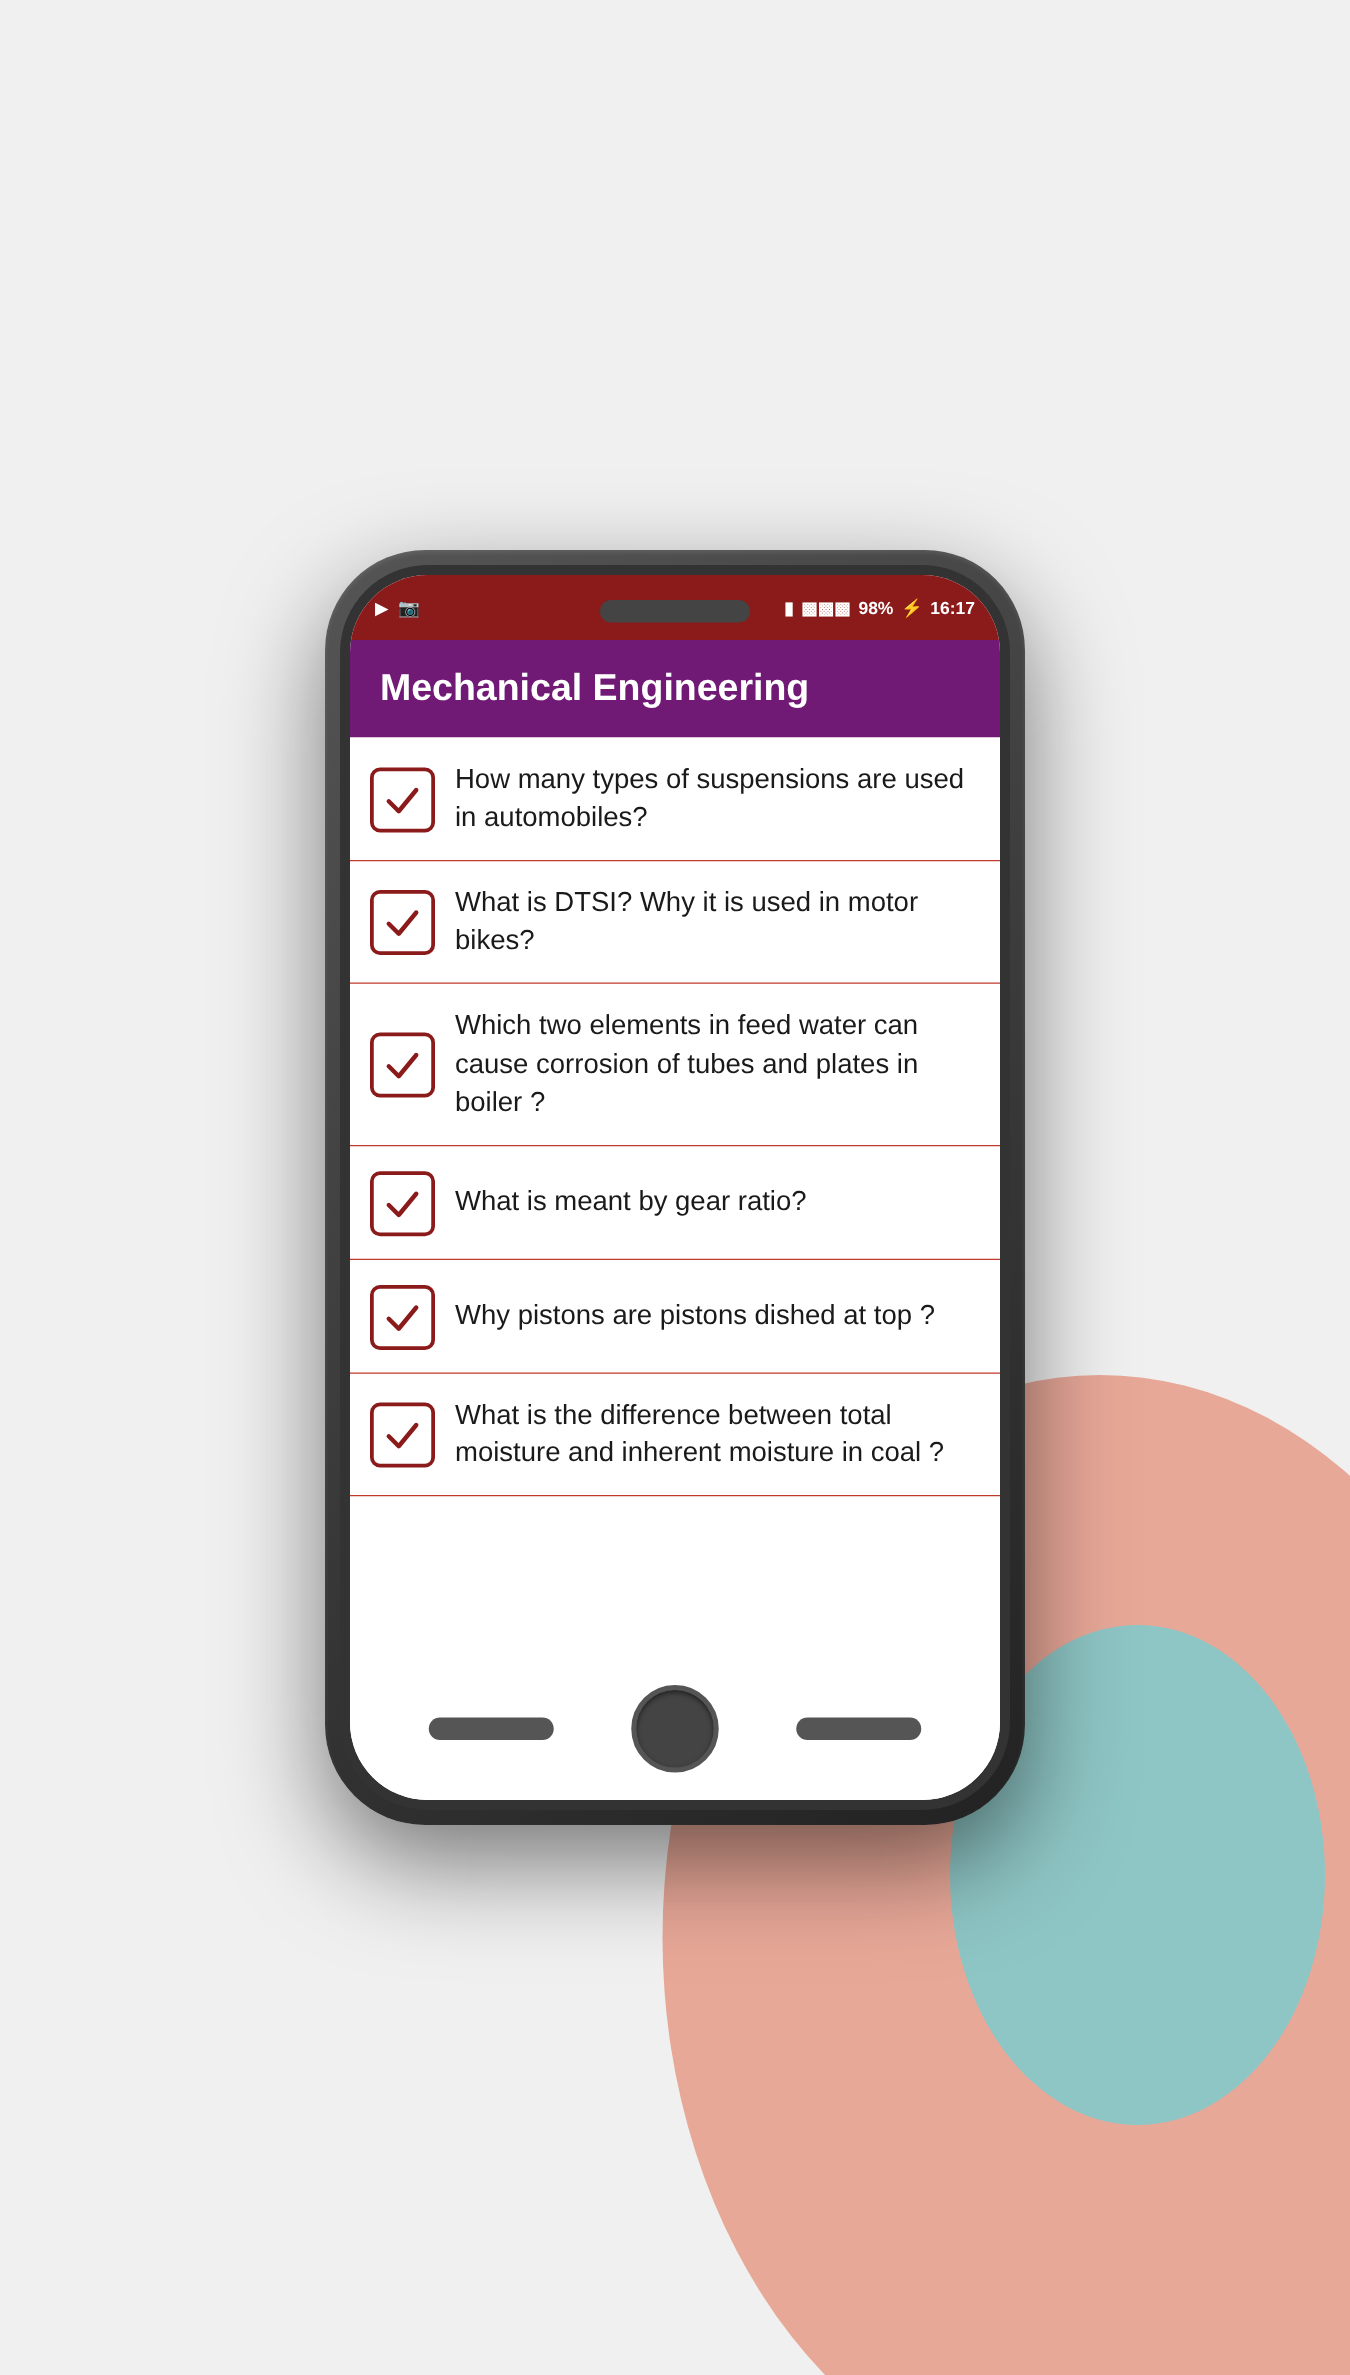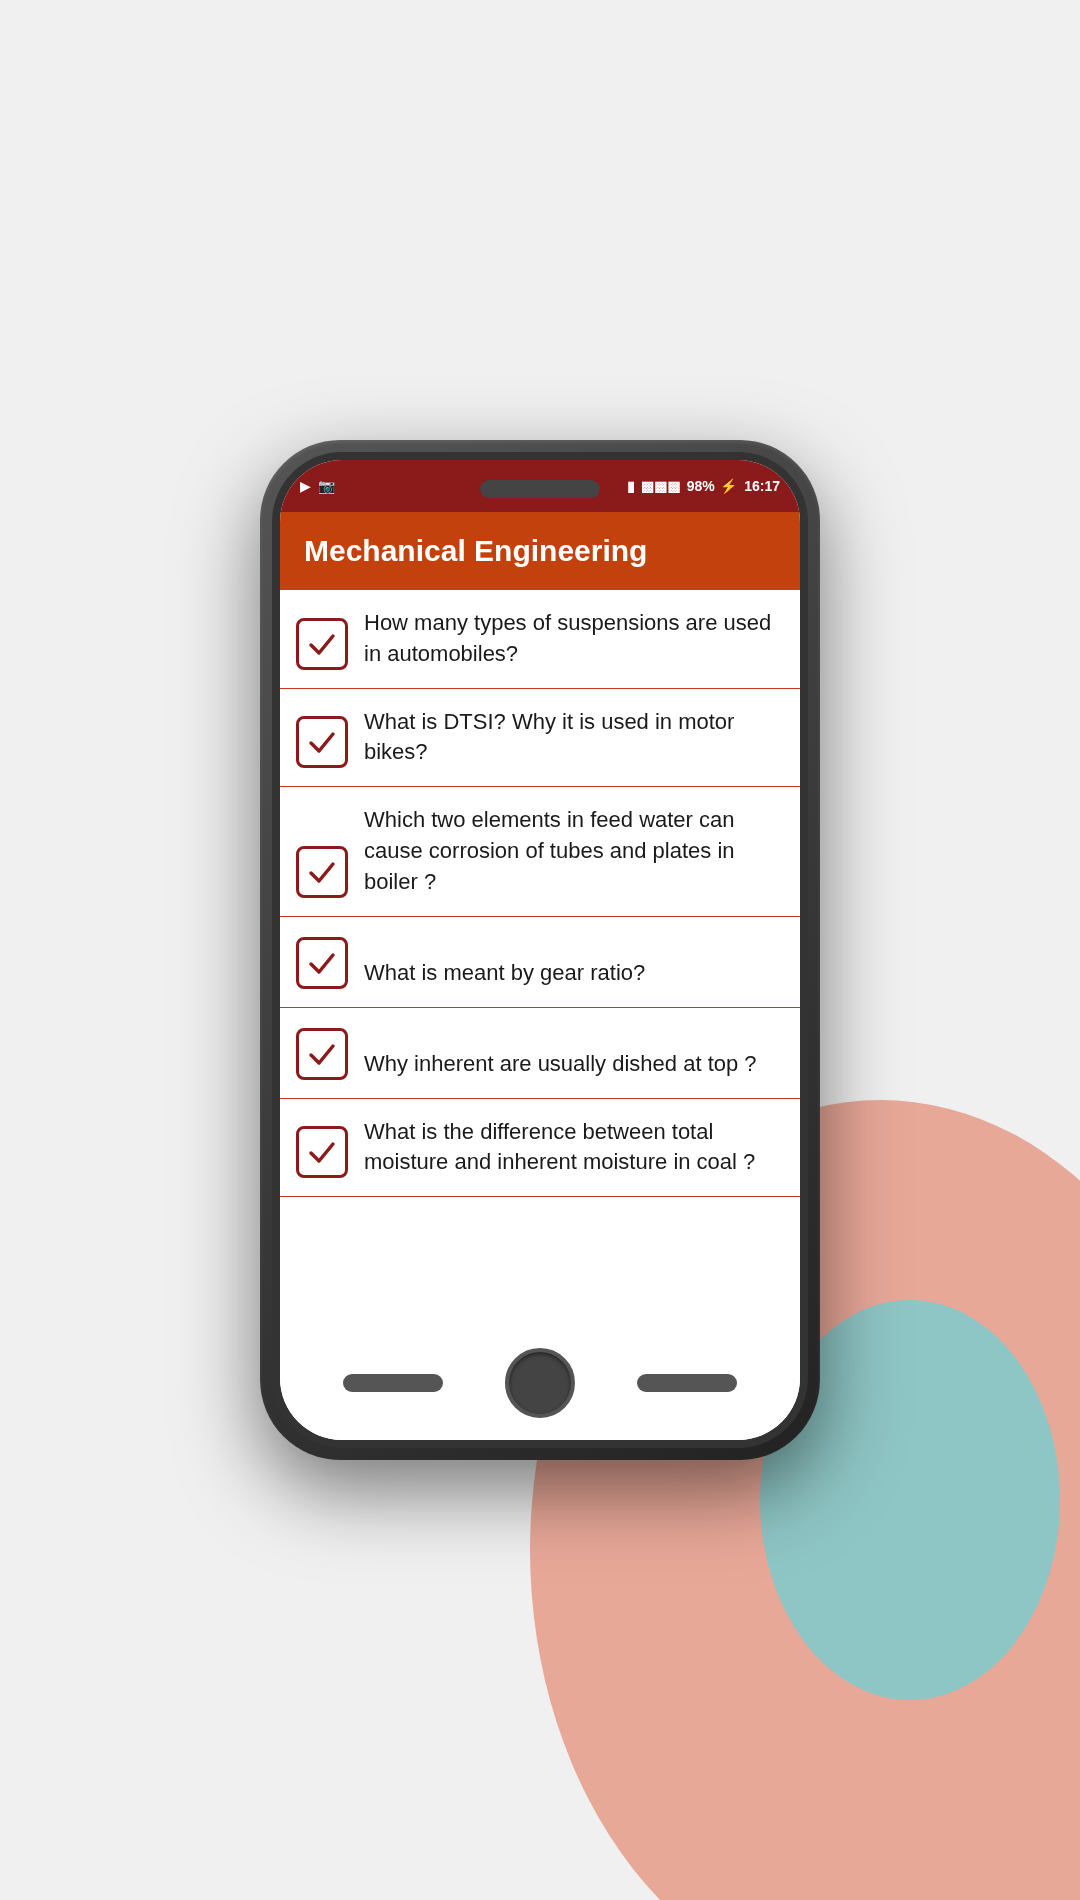--- a/index.html
+++ b/index.html
@@ -109,42 +109,42 @@
       display: flex;
       align-items: center;
       gap: 6px;
       color: white;
       font-size: 14px;
       font-weight: bold;
     }
 
     
     .app-header {
-      background: #c2410c;
+      background: #701a75;
       padding: 22px 24px 22px 24px;
       flex-shrink: 0;
     }
 
     .app-title {
       color: white;
       font-size: 30px;
       font-weight: bold;
     }
 
     
     .content-area {
       flex: 1;
       overflow-y: auto;
       background: #fff;
     }
 
     
     .question-item {
       display: flex;
-      align-items: flex-end;
+      align-items: center;
       padding: 18px 16px;
       border-bottom: 1.5px solid #c0392b;
       gap: 16px;
     }
 
     .checkbox-icon {
       flex-shrink: 0;
       width: 52px;
       height: 52px;
       border: 3px solid #8b1a1a;
@@ -270,21 +270,21 @@
       </svg>
     </div>
             <span class="question-text">What is meant by gear ratio?</span>
           </div>
           <div class="question-item">
             <div class="checkbox-icon">
       <svg viewBox="0 0 32 32" fill="none" xmlns="http://www.w3.org/2000/svg">
         <polyline points="5,17 13,25 27,8" stroke="#8b1a1a" stroke-width="3.5" stroke-linecap="round" stroke-linejoin="round"></polyline>
       </svg>
     </div>
-            <span class="question-text">Why inherent are usually dished at top ?</span>
+            <span class="question-text">Why pistons are pistons dished at top ?</span>
           </div>
           <div class="question-item">
             <div class="checkbox-icon">
       <svg viewBox="0 0 32 32" fill="none" xmlns="http://www.w3.org/2000/svg">
         <polyline points="5,17 13,25 27,8" stroke="#8b1a1a" stroke-width="3.5" stroke-linecap="round" stroke-linejoin="round"></polyline>
       </svg>
     </div>
             <span class="question-text">What is the difference between total moisture and inherent moisture in coal ?</span>
           </div>
         </div>

